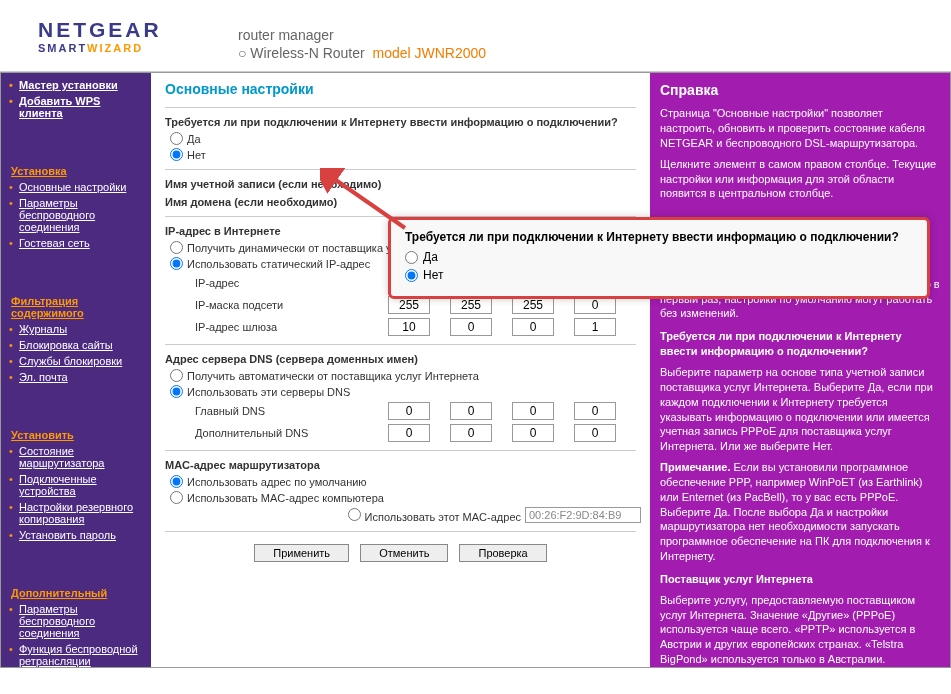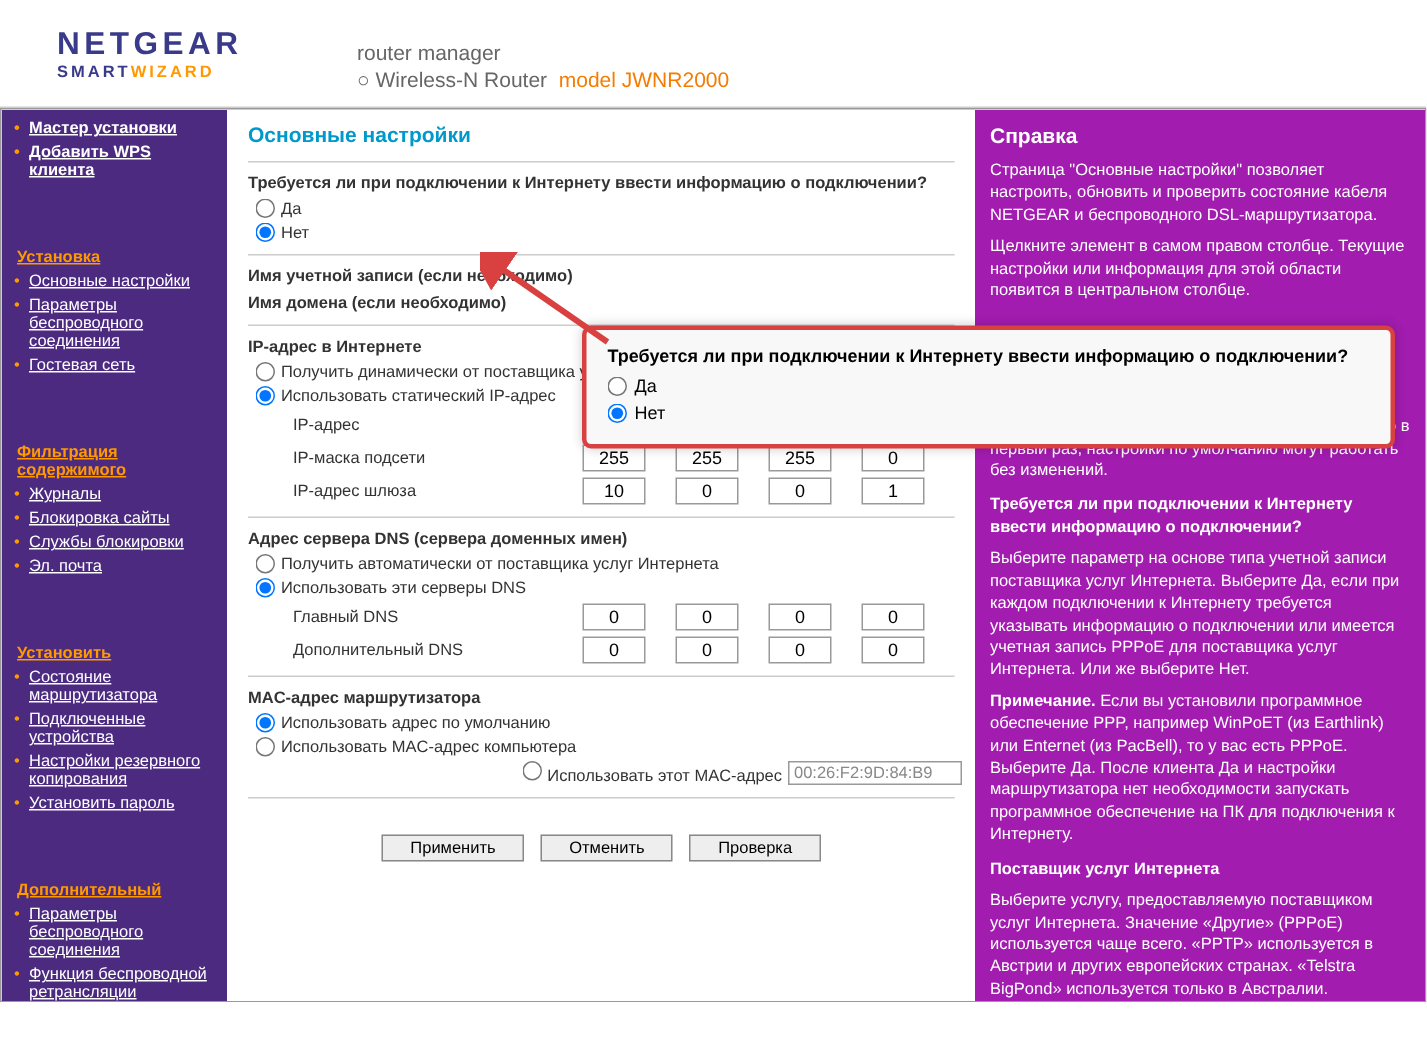--- a/index.html
+++ b/index.html
@@ -22,21 +22,21 @@
 .main { flex: 1; background: #fff; padding: 8px 14px; overflow-y: auto; font-size: 11px; color: #333; }
 .main h2 { color: #0099cc; font-size: 14px; margin-bottom: 10px; font-weight: bold; }
 .main hr { border: none; border-top: 1px solid #ccc; margin: 8px 0; }
 .section-label { font-weight: bold; margin: 6px 0 4px; }
 .radio-row { margin: 3px 0 3px 5px; display: flex; align-items: center; gap: 4px; }
 .field-row { display: flex; align-items: center; margin: 4px 0 4px 30px; }
 .field-row .flabel { width: 140px; }
 .ip-inputs input { width: 42px; text-align: center; border: 1px solid #999; padding: 1px; margin-right: 20px; font-size: 12px; }
 .mac-input { width: 116px; border: 1px solid #999; padding: 1px 3px; color: #888; font-size: 11px; }
 .buttons { text-align: center; margin-top: 12px; }
-.buttons button { padding: 2px 18px; margin: 12px 4px; font-size: 11px; border: 1px solid #888; background: #eee; cursor: pointer; }
+.buttons button { padding: 2px 18px; margin: 0 4px; font-size: 11px; border: 1px solid #888; background: #eee; cursor: pointer; }
 .help { width: 300px; background: #a21caf; color: #fff; padding: 8px 10px; font-size: 11px; overflow-y: auto; line-height: 1.35; }
 .help h3 { font-size: 14px; margin-bottom: 6px; }
 .help p { margin: 6px 0; }
 .help .sub-hdr { font-weight: bold; margin-top: 8px; }
 .overlay { position: absolute; background: #f8f8f8; border: 3px solid #d94040; border-radius: 6px; padding: 10px 14px; top: 217px; left: 388px; width: 542px; box-shadow: 0 0 8px rgba(0,0,0,0.2); z-index: 10; }
 .overlay .q { font-weight: bold; font-size: 12px; margin-bottom: 6px; }
 .overlay .r { margin: 4px 0; display: flex; align-items: center; gap: 5px; font-size: 12px; }
 .arrow { position: absolute; top: 168px; left: 320px; width: 100px; height: 70px; z-index: 11; pointer-events: none; }
 input[type=radio] { margin: 0; }
 </style>
@@ -158,21 +158,21 @@
 
   <div class="help">
     <h3>Справка</h3>
     <p>Страница "Основные настройки" позволяет настроить, обновить и проверить состояние кабеля NETGEAR и беспроводного DSL-маршрутизатора.</p>
     <p>Щелкните элемент в самом правом столбце. Текущие настройки или информация для этой области появится в центральном столбце.</p>
     <br><br><br>
     <h3>Справка по основным настройкам</h3>
     <p><b>Примечание.</b> <span>Если вы настраиваете маршрутизатор в первый раз, настройки по умолчанию могут работать без изменений.</span></p>
     <p class="sub-hdr">Требуется ли при подключении к Интернету ввести информацию о подключении?</p>
     <p>Выберите параметр на основе типа учетной записи поставщика услуг Интернета. Выберите Да, если при каждом подключении к Интернету требуется указывать информацию о подключении или имеется учетная запись PPPoE для поставщика услуг Интернета. Или же выберите Нет.</p>
-    <p><b>Примечание.</b> <span>Если вы установили программное обеспечение PPP, например WinPoET (из Earthlink) или Enternet (из PacBell), то у вас есть PPPoE. Выберите Да. После клиента Да и настройки маршрутизатора нет необходимости запускать программное обеспечение на ПК для подключения к Интернету.</span></p>
+    <p><b>Примечание.</b> <span>Если вы установили программное обеспечение PPP, например WinPoET (из Earthlink) или Enternet (из PacBell), то у вас есть PPPoE. Выберите Да. После выбора Да и настройки маршрутизатора нет необходимости запускать программное обеспечение на ПК для подключения к Интернету.</span></p>
     <p class="sub-hdr">Поставщик услуг Интернета</p>
     <p>Выберите услугу, предоставляемую поставщиком услуг Интернета. Значение «Другие» (PPPoE) используется чаще всего. «PPTP» используется в Австрии и других европейских странах. «Telstra BigPond» используется только в Австралии.</p>
     
     
   </div>
 </div>
 
 <div class="overlay">
   <div class="q">Требуется ли при подключении к Интернету ввести информацию о подключении?</div>
   <div class="r">

